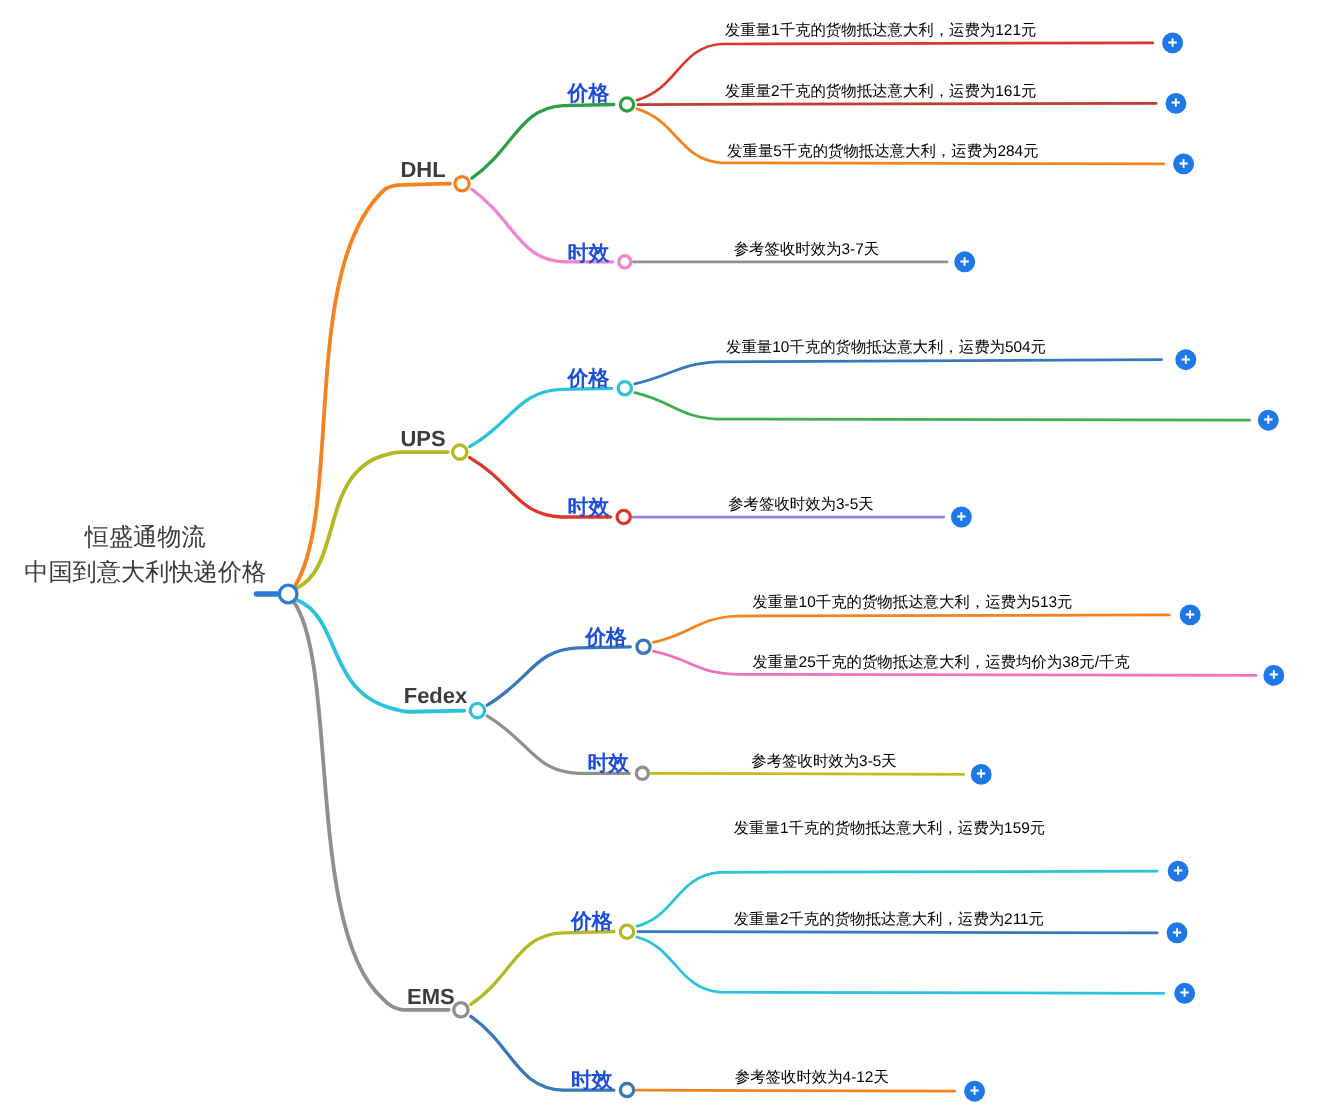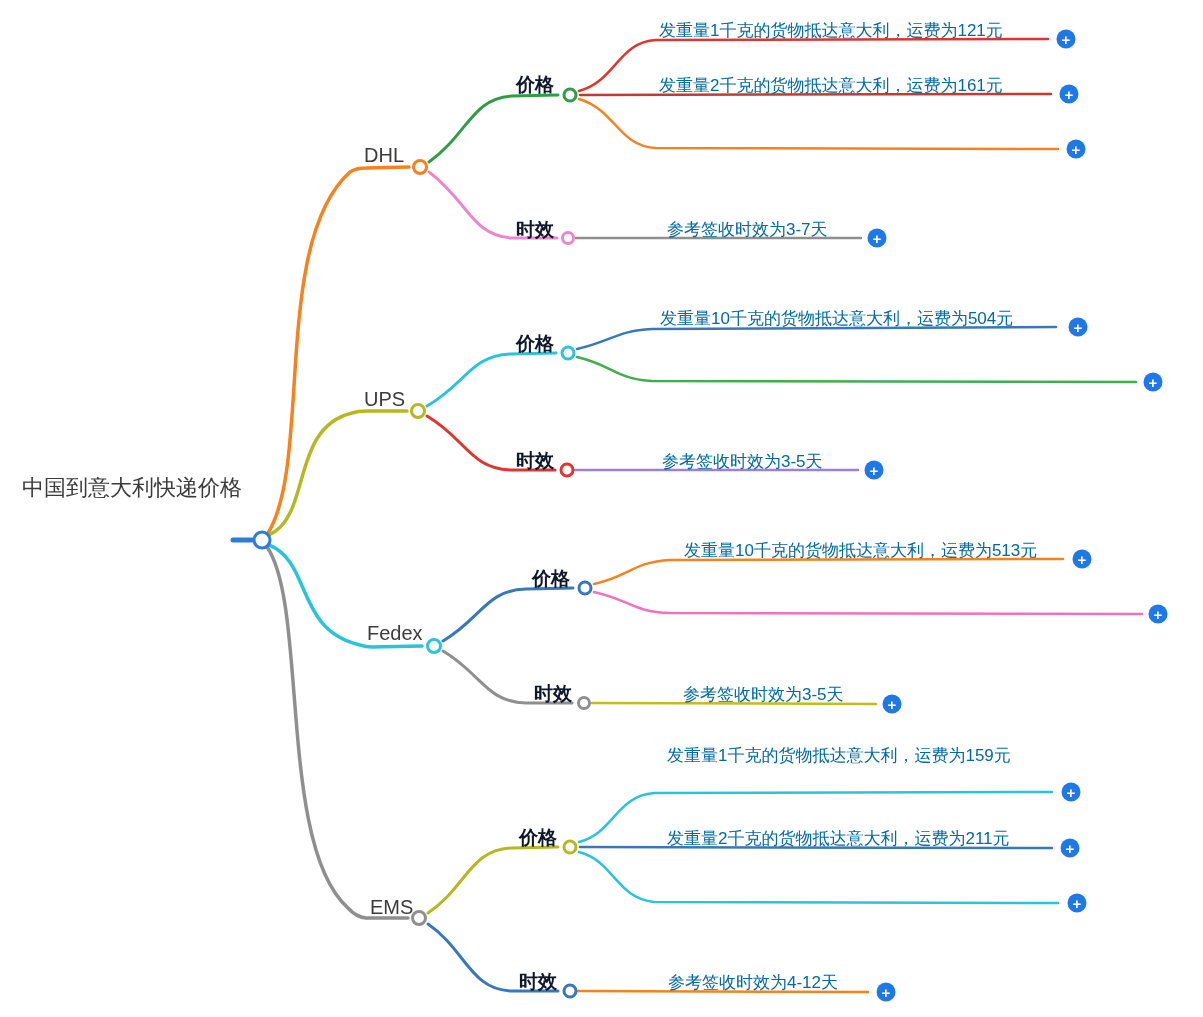--- a/index.html
+++ b/index.html
@@ -10,29 +10,29 @@
   .canvas > svg { position:absolute; left:0; top:0; }
   .node {
     position:absolute; background:#fff; border:3px solid #999; border-radius:50%;
     box-sizing:border-box; transform:translate(-50%,-50%); z-index:3;
   }
   .root-label {
     position:absolute; left:8px; top:472px; width:248px; text-align:center;
     font-size:22px; line-height:32px; font-weight:400; color:#3A3A3A; z-index:2;
   }
   .main-label {
-    position:absolute; font-weight:normal; font-size:20px; color:#3C3C3C;
+    position:absolute; font-weight:bold; font-size:20px; color:#3C3C3C;
     white-space:nowrap; z-index:2;
   }
   .sub-label {
-    position:absolute; font-weight:bold; font-size:19px; color:#0f172a;
+    position:absolute; font-weight:bold; font-size:19px; color:#1d4ed8;
     white-space:nowrap; z-index:2;
   }
   .leaf-text {
-    position:absolute; font-size:17px; color:#0369a1; white-space:nowrap; z-index:2;
+    position:absolute; font-size:14px; color:#000000; white-space:nowrap; z-index:2;
   }
   .plus {
     position:absolute; width:19px; height:19px; border-radius:50%;
     transform:translate(-50%,-50%); color:#fff; display:flex; align-items:center;
     justify-content:center; font-size:15px; font-weight:bold; line-height:1;
     cursor:pointer; z-index:4; user-select:none;
   }
 </style>
 </head>
 <body>
@@ -69,20 +69,21 @@
 
     <path d="M 428 913 C 466 888, 470 849, 512 848 L 558 847" fill="none" stroke-width="3" stroke-linecap="round" stroke="#B4B821"></path>
     <path d="M 428 924 C 466 950, 470 990, 512 991 L 558 991" fill="none" stroke-width="3" stroke-linecap="round" stroke="#3878BA"></path>
     <path d="M 579 842 C 614 833, 616 796, 654 793 L 1052 792" fill="none" stroke-width="2.5" stroke-linecap="round" stroke="#2BC3DB"></path>
     <path d="M 580 847 L 1052 848" fill="none" stroke-width="2.5" stroke-linecap="round" stroke="#3878BA"></path>
     <path d="M 579 852 C 614 861, 616 898, 654 902 L 1058 903" fill="none" stroke-width="2.5" stroke-linecap="round" stroke="#2BC3DB"></path>
     <path d="M 578 991 L 868 992" fill="none" stroke-width="2.5" stroke-linecap="round" stroke="#F6821F"></path>
   </svg>
 
   <div class="root-label">
+    <span style="display:block">恒盛通物流</span>
     <span style="display:block">中国到意大利快递价格</span>
   </div>
   <div class="node" style="left: 262px; top: 540px; width: 19px; height: 19px; border-width: 3.5px; border-color: rgb(46, 124, 214);"></div>
 
   <div class="node" style="left: 420px; top: 167px; width: 16px; height: 16px; border-color: rgb(246, 130, 31);"></div>
   <div class="node" style="left: 418px; top: 411px; width: 16px; height: 16px; border-color: rgb(180, 184, 33);"></div>
   <div class="node" style="left: 434px; top: 646px; width: 16px; height: 16px; border-color: rgb(43, 195, 219);"></div>
   <div class="node" style="left: 419px; top: 918px; width: 16px; height: 16px; border-color: rgb(143, 143, 143);"></div>
 
   <div class="node" style="left: 570px; top: 95px; width: 15px; height: 15px; border-color: rgb(46, 158, 68);"></div>
@@ -103,26 +104,28 @@
   <div class="sub-label" style="left:516px; top:217px">时效</div>
   <div class="sub-label" style="left:516px; top:331px">价格</div>
   <div class="sub-label" style="left:516px; top:448px">时效</div>
   <div class="sub-label" style="left:532px; top:566px">价格</div>
   <div class="sub-label" style="left:534px; top:681px">时效</div>
   <div class="sub-label" style="left:519px; top:825px">价格</div>
   <div class="sub-label" style="left:519px; top:969px">时效</div>
 
   <div class="leaf-text" style="left:659px; top:19px">发重量1千克的货物抵达意大利，运费为121元</div>
   <div class="leaf-text" style="left:659px; top:74px">发重量2千克的货物抵达意大利，运费为161元</div>
+  <div class="leaf-text" style="left:661px; top:129px">发重量5千克的货物抵达意大利，运费为284元</div>
   <div class="leaf-text" style="left:667px; top:218px">参考签收时效为3-7天</div>
 
   <div class="leaf-text" style="left:660px; top:307px">发重量10千克的货物抵达意大利，运费为504元</div>
   <div class="leaf-text" style="left:662px; top:450px">参考签收时效为3-5天</div>
 
   <div class="leaf-text" style="left:684px; top:539px">发重量10千克的货物抵达意大利，运费为513元</div>
+  <div class="leaf-text" style="left:684px; top:593px">发重量25千克的货物抵达意大利，运费均价为38元/千克</div>
   <div class="leaf-text" style="left:683px; top:683px">参考签收时效为3-5天</div>
 
   <div class="leaf-text" style="left:667px; top:744px">发重量1千克的货物抵达意大利，运费为159元</div>
   <div class="leaf-text" style="left:667px; top:827px">发重量2千克的货物抵达意大利，运费为211元</div>
   <div class="leaf-text" style="left:668px; top:971px">参考签收时效为4-12天</div>
 
   <div class="plus" style="left: 1066px; top: 39px; background-color: rgb(30, 120, 232);">+</div>
   <div class="plus" style="left: 1069px; top: 94px; background-color: rgb(30, 120, 232);">+</div>
   <div class="plus" style="left: 1076px; top: 149px; background-color: rgb(30, 120, 232);">+</div>
   <div class="plus" style="left: 877px; top: 238px; background-color: rgb(30, 120, 232);">+</div>

